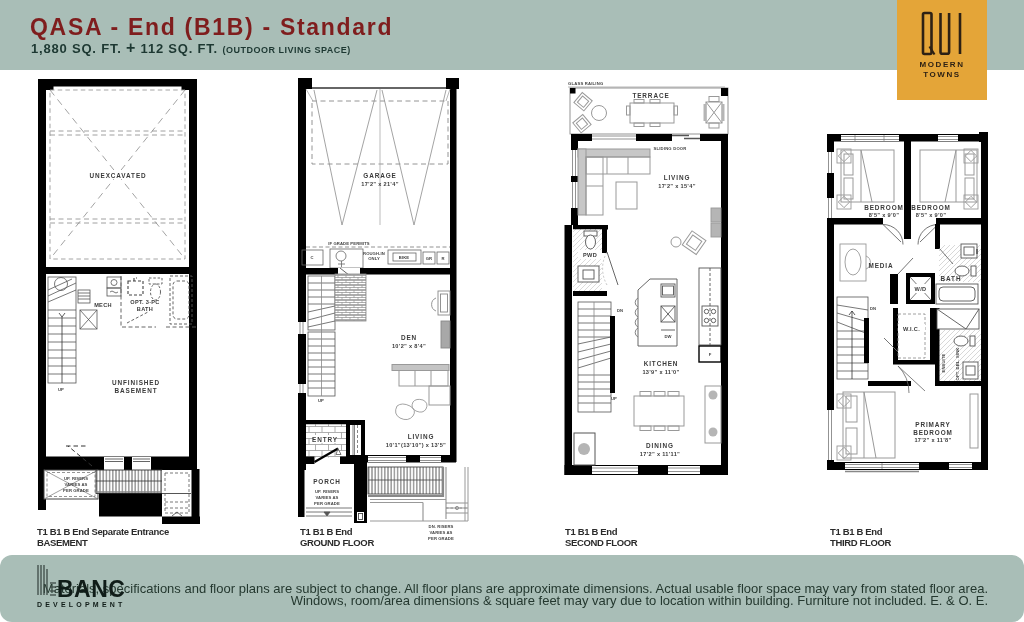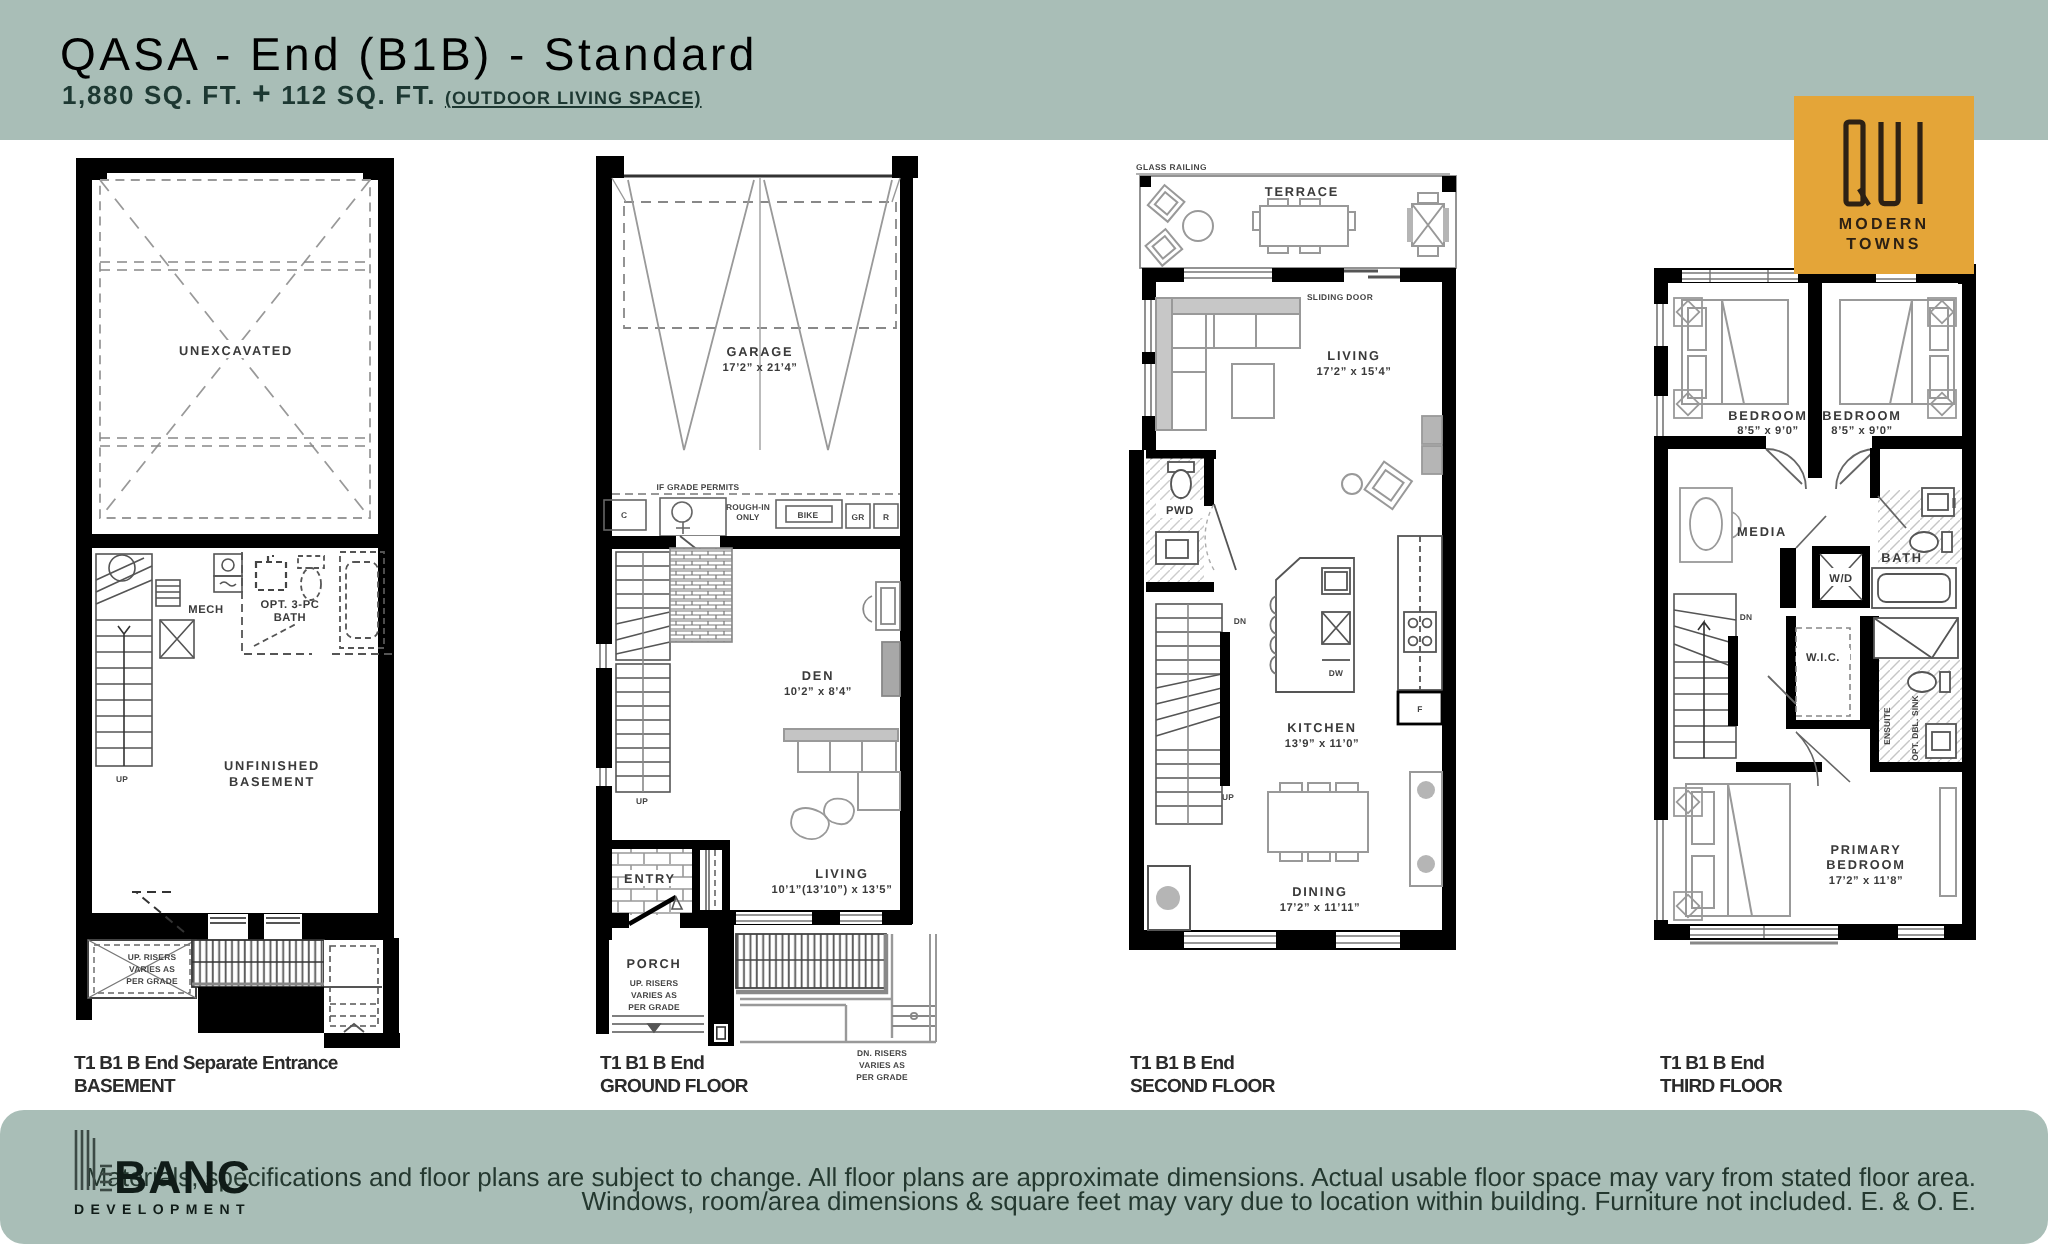--- a/index.html
+++ b/index.html
@@ -1,21 +1,21 @@
 <!DOCTYPE html>
 <html><head>
 <meta charset="utf-8">
 <style>
   html,body{margin:0;padding:0;}
   body{width:1024px;height:622px;position:relative;background:#fff;font-family:"Liberation Sans",sans-serif;overflow:hidden;}
   .hdr{position:absolute;left:0;top:0;width:1024px;height:70px;background:#a9beb7;}
-  .title{position:absolute;left:30px;top:14px;font-size:23px;font-weight:normal;color:#000000;letter-spacing:1.7px;}
+  .title{position:absolute;left:30px;top:14px;font-size:23px;font-weight:bold;color:#7f1d1d;letter-spacing:1.7px;}
   .sub{position:absolute;left:31px;top:39px;font-size:13px;font-weight:bold;color:#1d3832;letter-spacing:0.8px;}
-  .sub .small{font-size:9px;letter-spacing:0.5px;text-decoration:underline;}
-  .qui{position:absolute;left:897px;top:0;width:90px;height:89px;background:#e4a538;z-index:5;margin-top:48px;}
+  .sub .small{font-size:9px;letter-spacing:0.5px;}
+  .qui{position:absolute;left:897px;top:0;width:90px;height:100px;background:#e4a538;z-index:5;}
   .ftr{position:absolute;left:0;top:555px;width:1024px;height:67px;background:#a9beb7;border-radius:12px;}
   .disc{position:absolute;right:36px;top:28px;text-align:right;font-size:13px;color:#24382f;line-height:11.5px;}
   svg{position:absolute;left:0;top:0;z-index:2;}
   text{font-family:"Liberation Sans",sans-serif;}
   .rl{font-weight:bold;font-size:6.4px;fill:#3a3a3a;letter-spacing:0.9px;text-anchor:middle;}
   .rs{font-weight:bold;font-size:5.6px;fill:#3a3a3a;letter-spacing:0.3px;text-anchor:middle;}
   .tt{font-weight:bold;font-size:4.2px;fill:#444;letter-spacing:0.1px;text-anchor:middle;}
   .fl{font-weight:bold;font-size:9.5px;fill:#2b2b2b;letter-spacing:-0.35px;}
 </style>
 </head>

